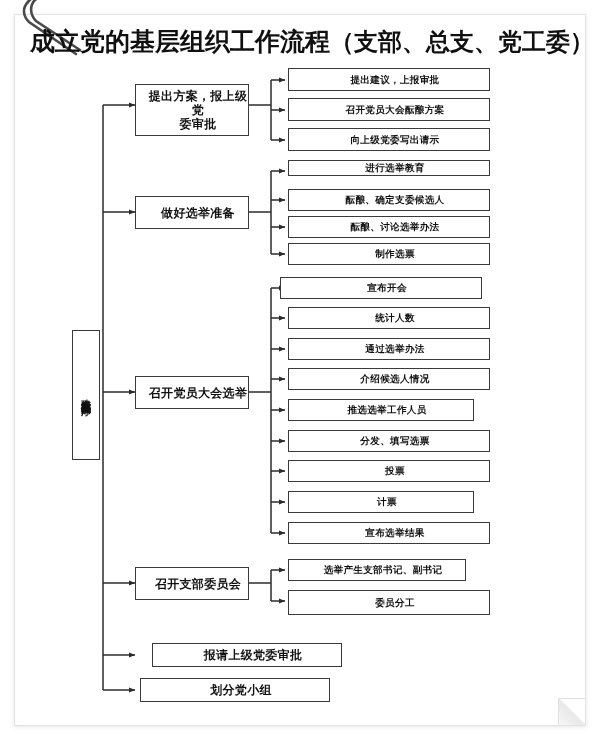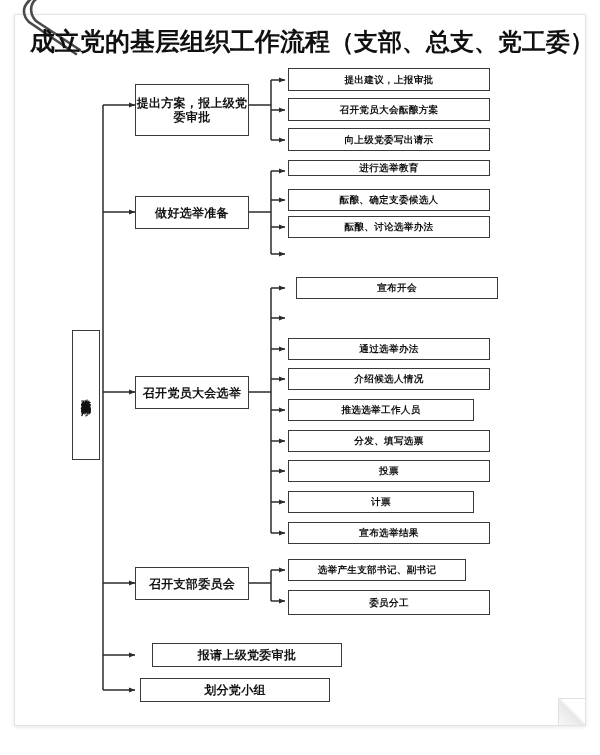--- a/index.html
+++ b/index.html
@@ -53,20 +53,21 @@
     background:#ffffff;
     border:1.4px solid #3a3a3a;
     display:flex;align-items:center;justify-content:center;
     text-align:center;
     color:#111111;
     font-family:"DejaVu Sans","Liberation Sans",sans-serif;
     font-weight:bold;
     font-size:9.6px;
     line-height:14px;
     letter-spacing:0.3px;
+    padding-left:12px;
   }
   .box.mid{font-size:12px;}
   .trunk-label{
     position:absolute;
     box-sizing:border-box;
     background:#ffffff;
     border:1.4px solid #3a3a3a;
     color:#111111;
     font-family:"DejaVu Sans","Liberation Sans",sans-serif;
     font-weight:bold;
@@ -157,23 +158,25 @@
       <span>委审批</span>
     </div>
     <div class="box" style="left:288px;top:68px;width:202px;height:23px;">提出建议，上报审批</div>
     <div class="box" style="left:288px;top:98px;width:202px;height:23px;">召开党员大会酝酿方案</div>
     <div class="box" style="left:288px;top:128px;width:202px;height:23px;">向上级党委写出请示</div>
 
     <div class="box mid" style="left:135px;top:196px;width:114px;height:33px;">做好选举准备</div>
     <div class="box" style="left:288px;top:160px;width:202px;height:16px;">进行选举教育</div>
     <div class="box" style="left:288px;top:189px;width:202px;height:22px;">酝酿、确定支委候选人</div>
     <div class="box" style="left:288px;top:216px;width:202px;height:22px;">酝酿、讨论选举办法</div>
+    <div class="box" style="left:288px;top:243px;width:202px;height:22px;">制作选票</div>
 
     <div class="box mid" style="left:135px;top:376px;width:114px;height:33px;">召开党员大会选举</div>
-    <div class="box" style="left:296px;top:277px;width:202px;height:22px;">宣布开会</div>
+    <div class="box" style="left:280px;top:277px;width:202px;height:22px;">宣布开会</div>
+    <div class="box" style="left:288px;top:307px;width:202px;height:22px;">统计人数</div>
     <div class="box" style="left:288px;top:338px;width:202px;height:22px;">通过选举办法</div>
     <div class="box" style="left:288px;top:368px;width:202px;height:22px;">介绍候选人情况</div>
     <div class="box" style="left:288px;top:399px;width:186px;height:22px;">推选选举工作人员</div>
     <div class="box" style="left:288px;top:430px;width:202px;height:22px;">分发、填写选票</div>
     <div class="box" style="left:288px;top:460px;width:202px;height:22px;">投票</div>
     <div class="box" style="left:288px;top:491px;width:186px;height:22px;">计票</div>
     <div class="box" style="left:288px;top:522px;width:202px;height:22px;">宣布选举结果</div>
 
     <div class="box mid" style="left:135px;top:567px;width:114px;height:33px;">召开支部委员会</div>
     <div class="box" style="left:288px;top:559px;width:178px;height:22px;">选举产生支部书记、副书记</div>

